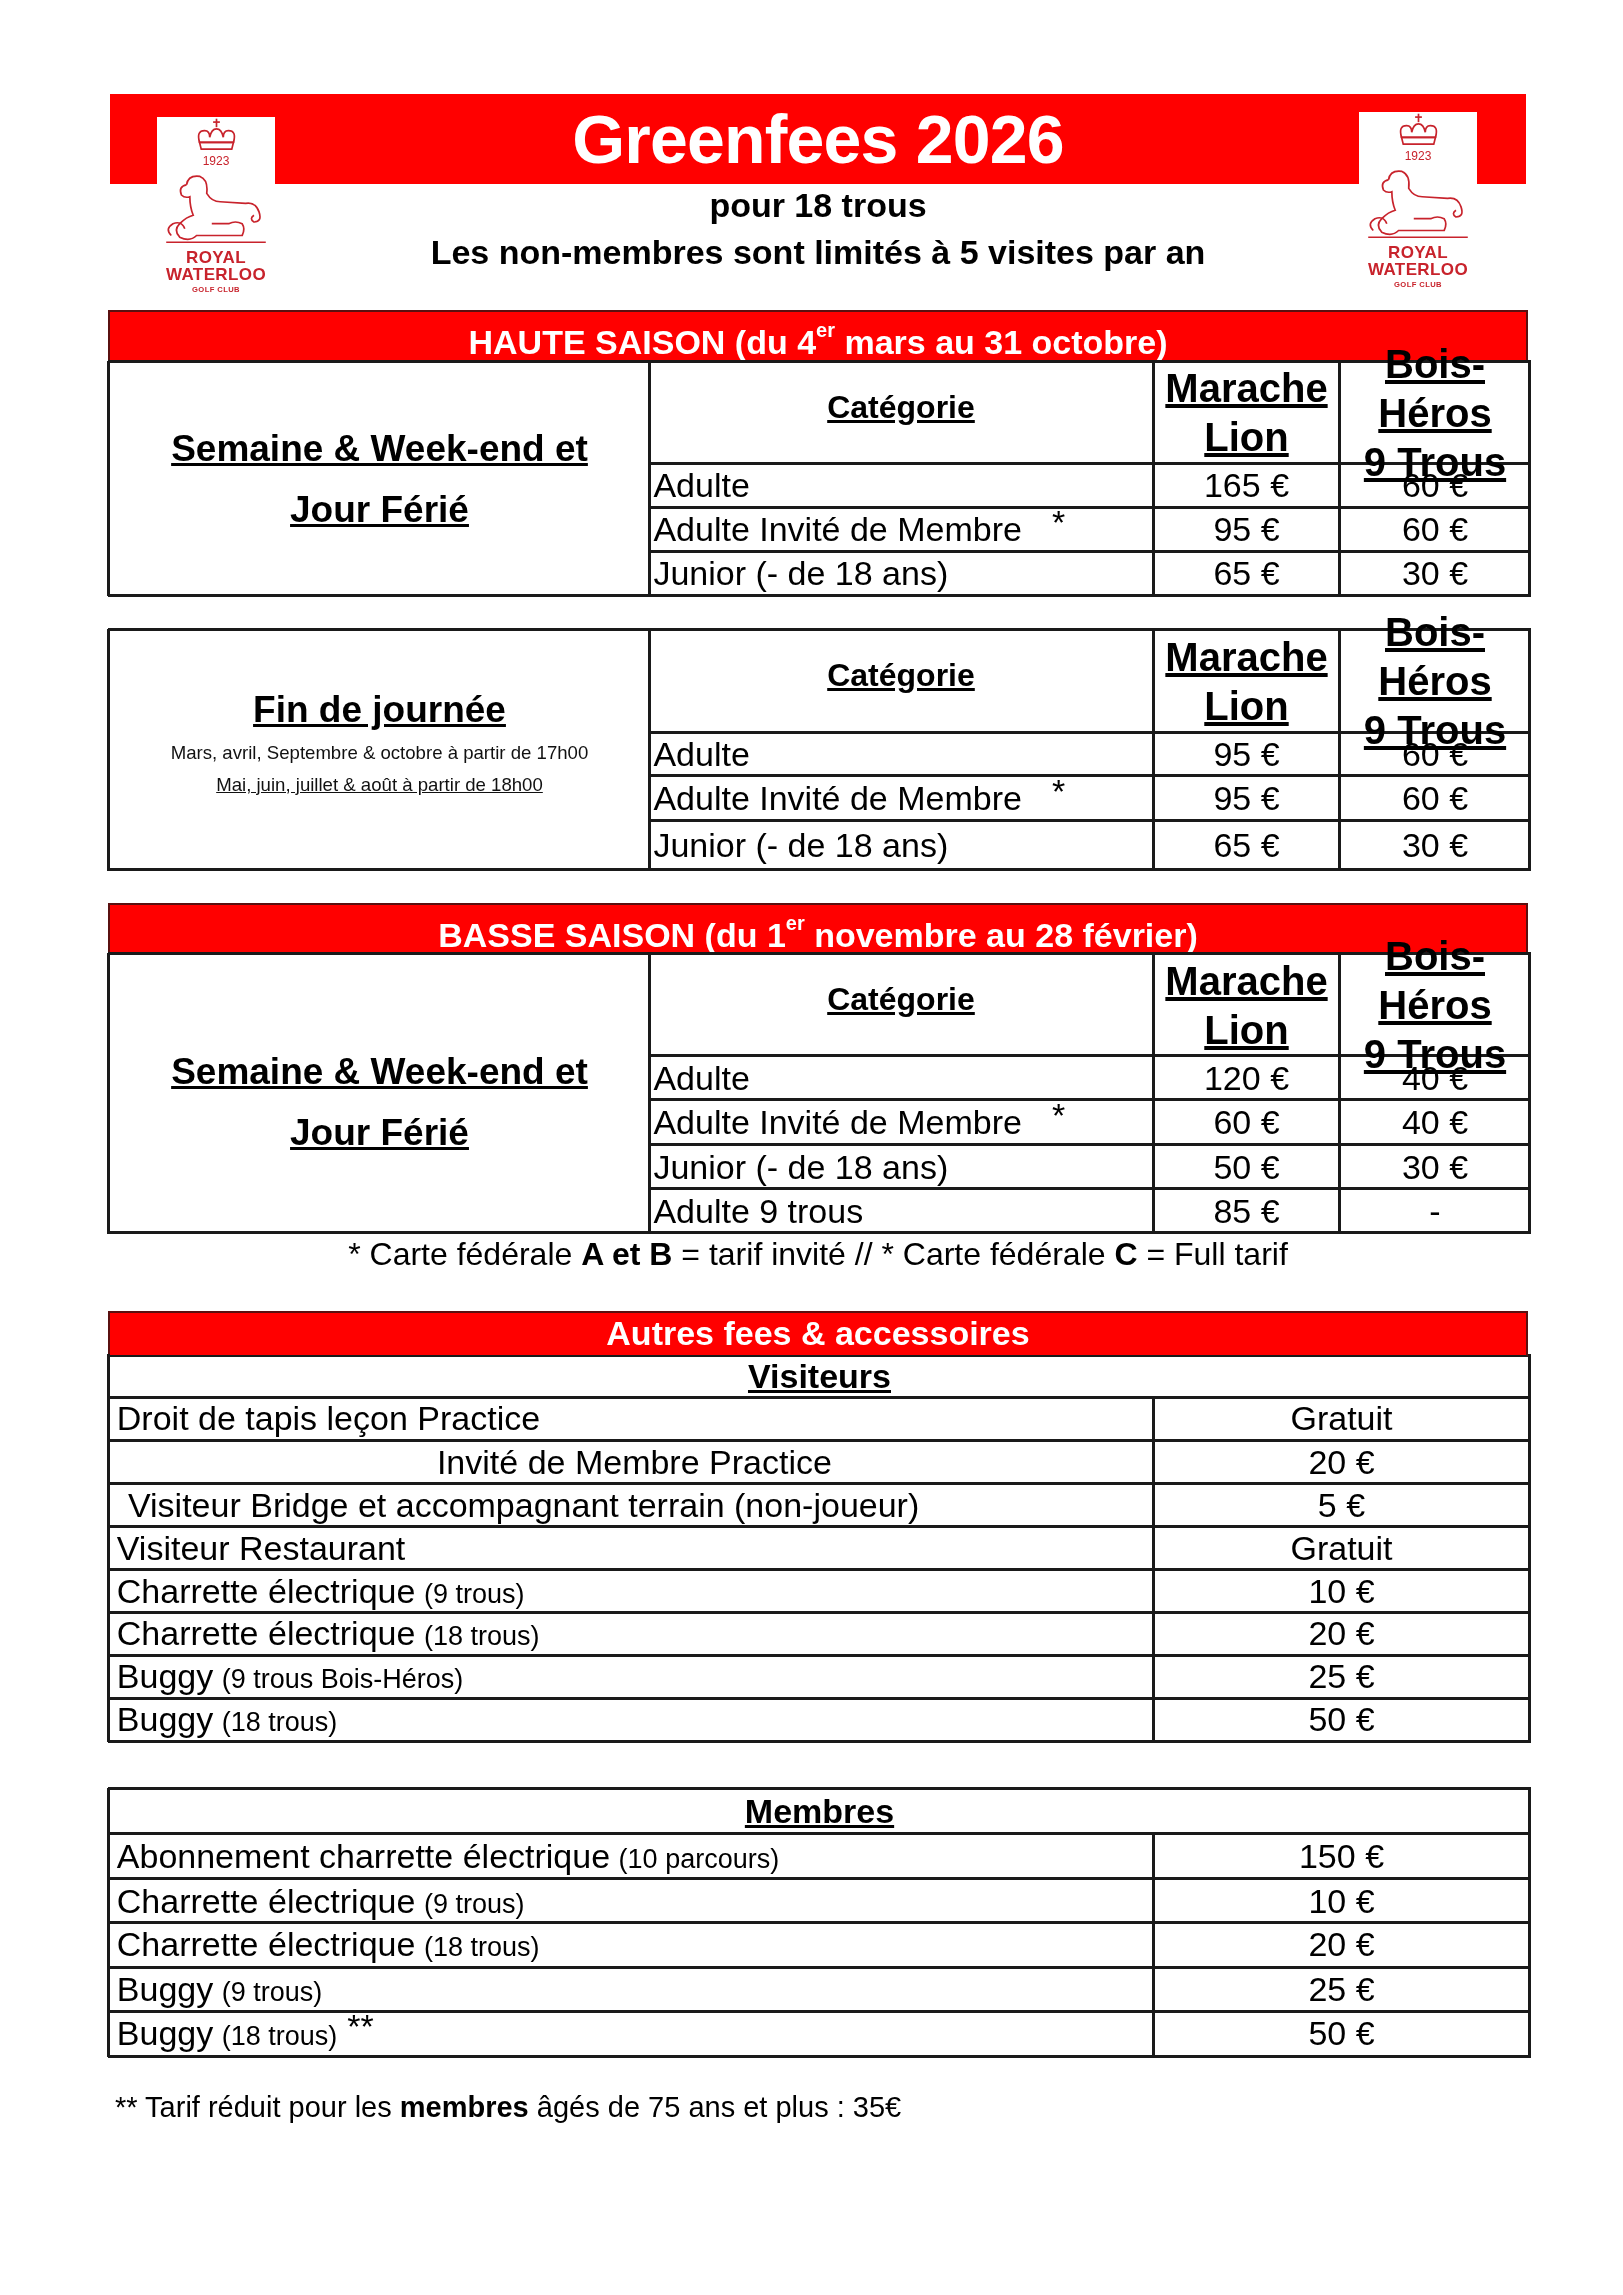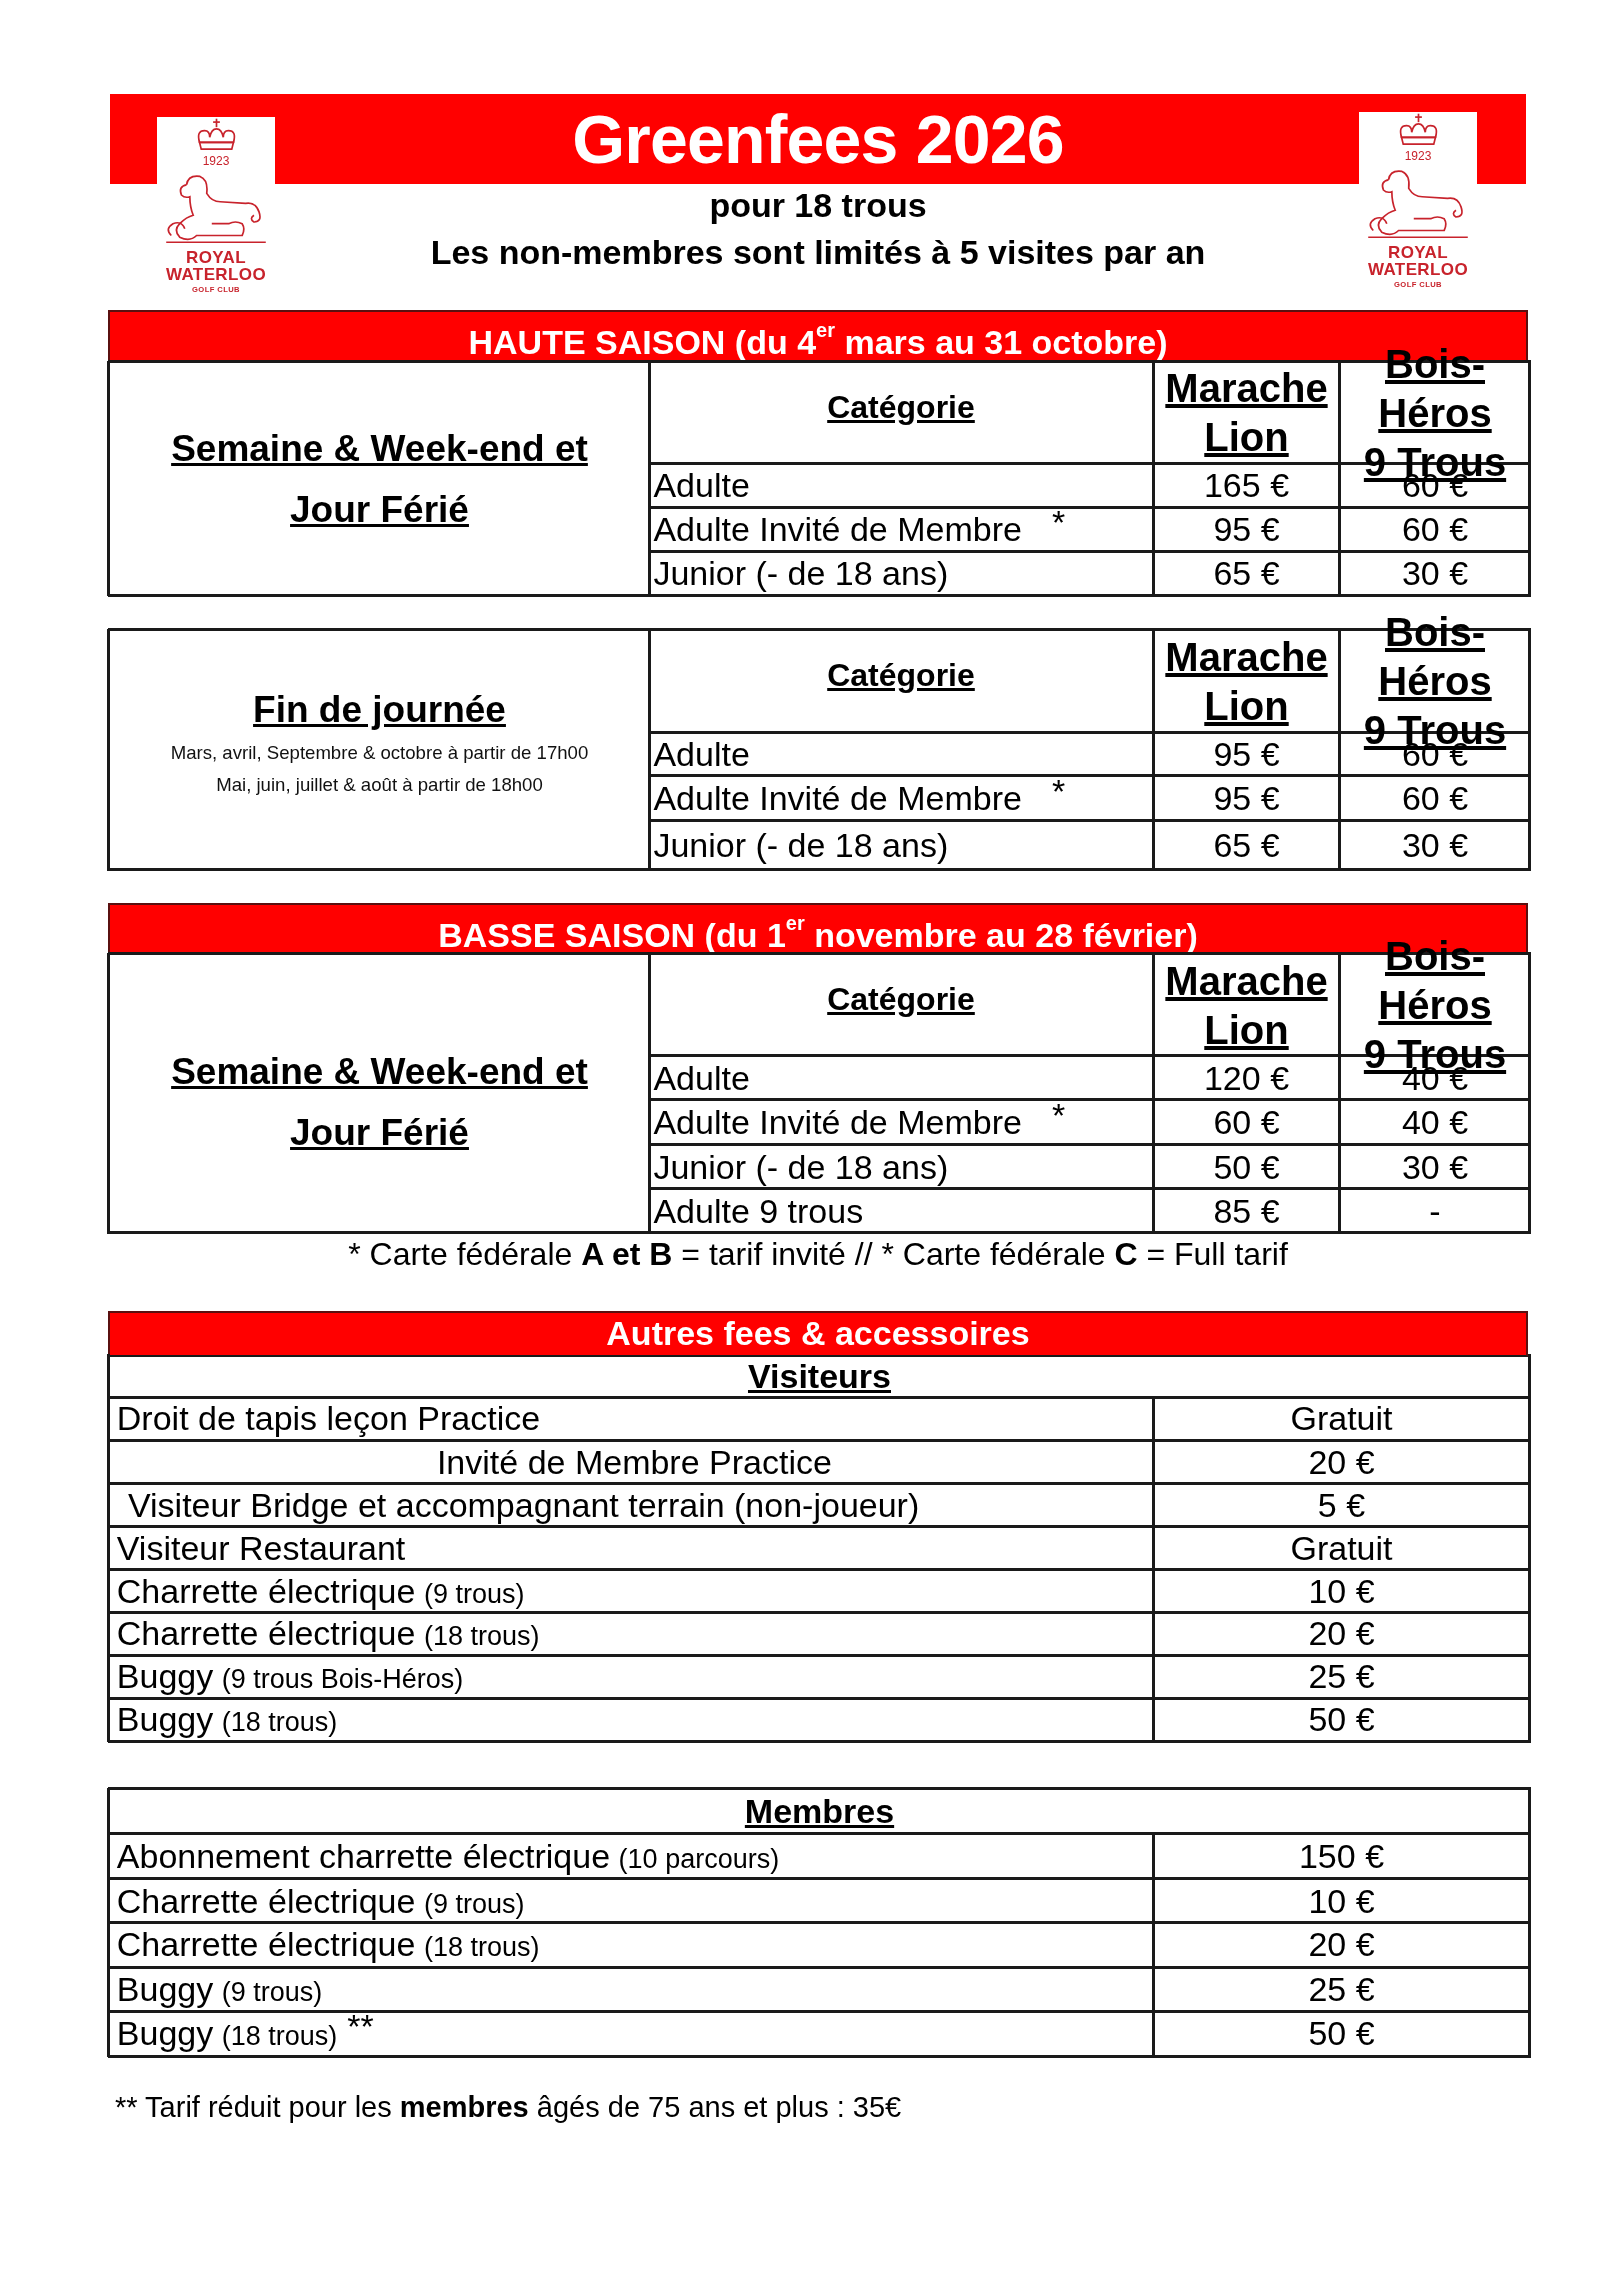--- a/index.html
+++ b/index.html
@@ -141,21 +141,21 @@
     <div class="vline" style="left:1528px;top:629px;height:242px;"></div>
     <div class="vline" style="left:648px;top:629px;height:242px;"></div>
     <div class="vline" style="left:1152px;top:629px;height:242px;"></div>
     <div class="vline" style="left:1338px;top:629px;height:242px;"></div>
     <div class="hline" style="left:648px;top:731px;width:883px;"></div>
     <div class="hline" style="left:648px;top:774px;width:883px;"></div>
     <div class="hline" style="left:648px;top:819px;width:883px;"></div>
     <div class="cell c period" style="left: 110px; top: 631px; width: 539px; height: 238px; padding-bottom: 17px;">
       <span class="bold" style="font-size:37px;line-height:54px;display:block;">Fin de journée</span>
       <span class="note" style="display: block;">Mars, avril, Septembre &amp; octobre à partir de 17h00</span>
-      <span class="note" style="display: block;">Mai, juin, juillet &amp; août à partir de 18h00</span>
+      <span class="note" style="display: block; text-decoration: underline;">Mai, juin, juillet &amp; août à partir de 18h00</span>
     </div>
     <div class="cell c bold t-md" style="left: 650px; top: 631px; width: 502px; height: 101px; padding-bottom: 12px;">Catégorie</div>
     <div class="cell c bold period" style="left:1154px;top:631px;width:185px;height:101px;">
       <span class="t-hd" style="display: block;">Marache</span>
       <span class="t-hd" style="display: block;">Lion</span>
     </div>
     <div class="cell c bold period" style="left:1341px;top:631px;width:188px;height:101px;">
       <span class="t-hd" style="display: block;">Bois-Héros</span>
       <span class="t-hd" style="display: block;">9 Trous</span>
     </div>

